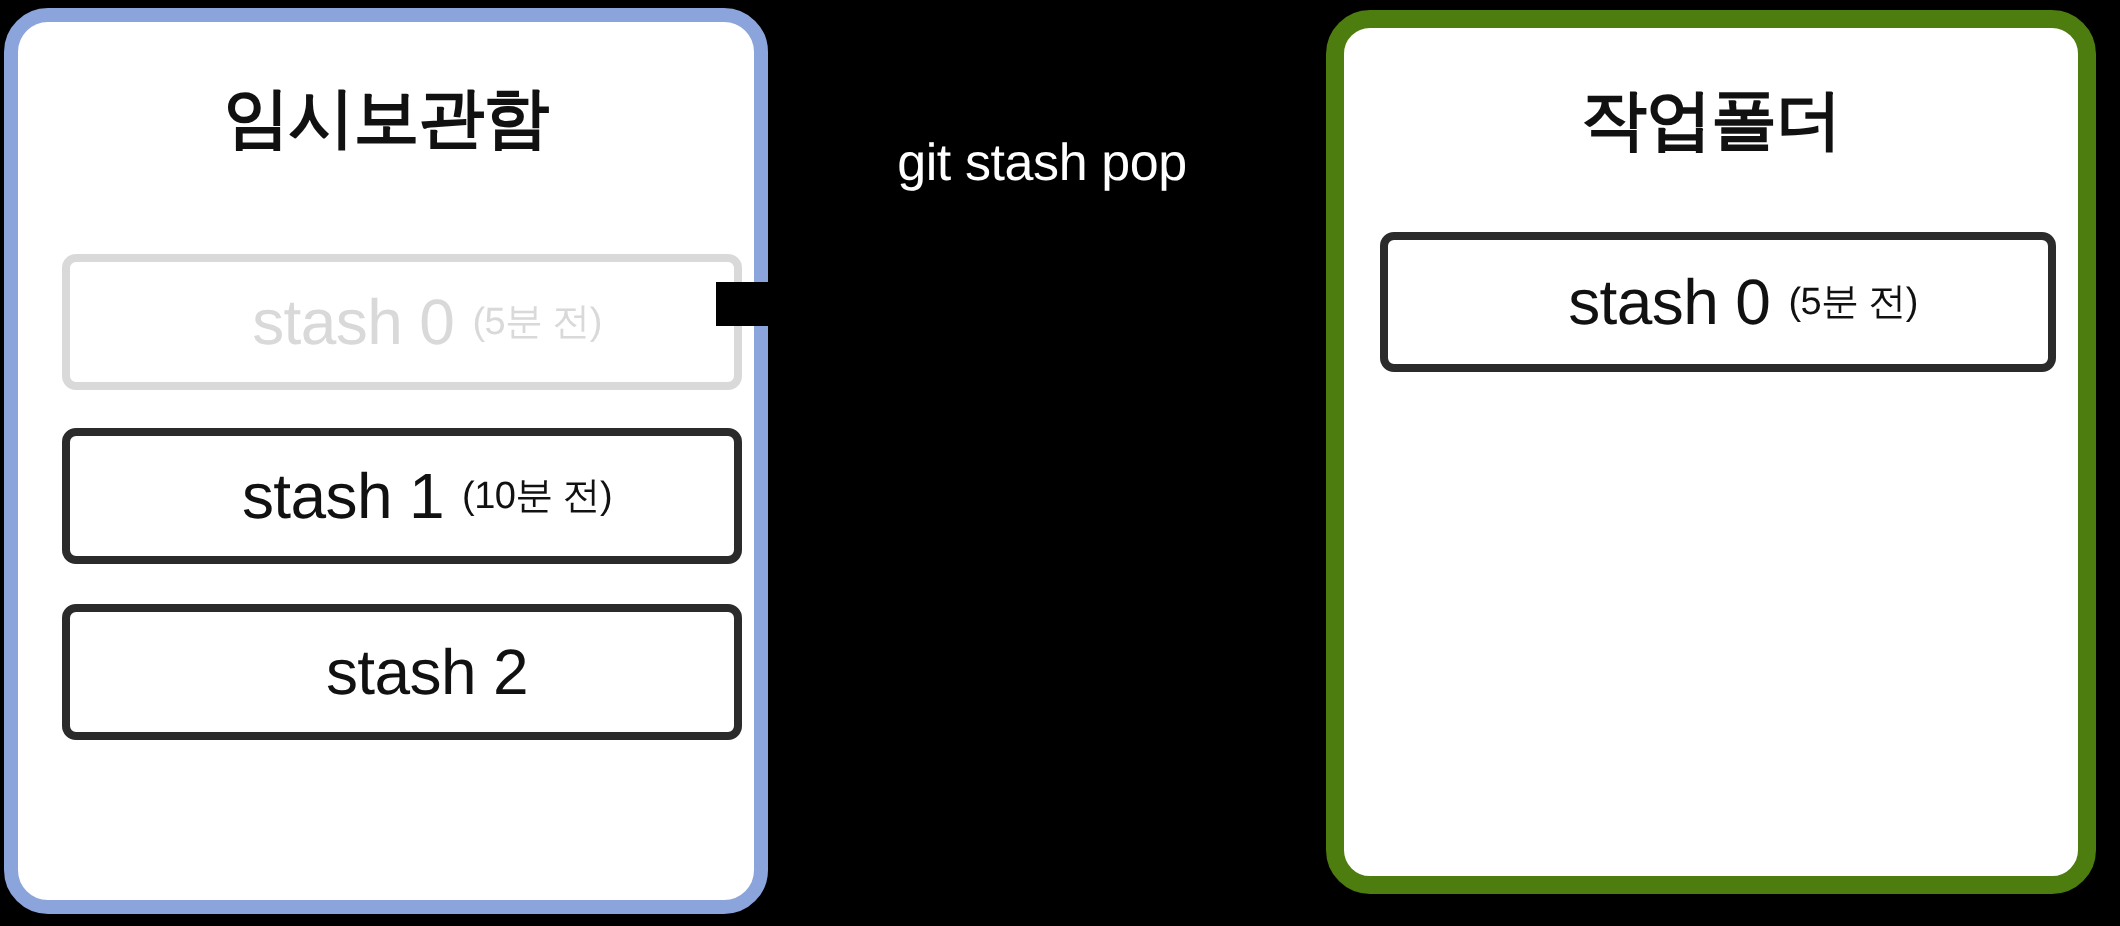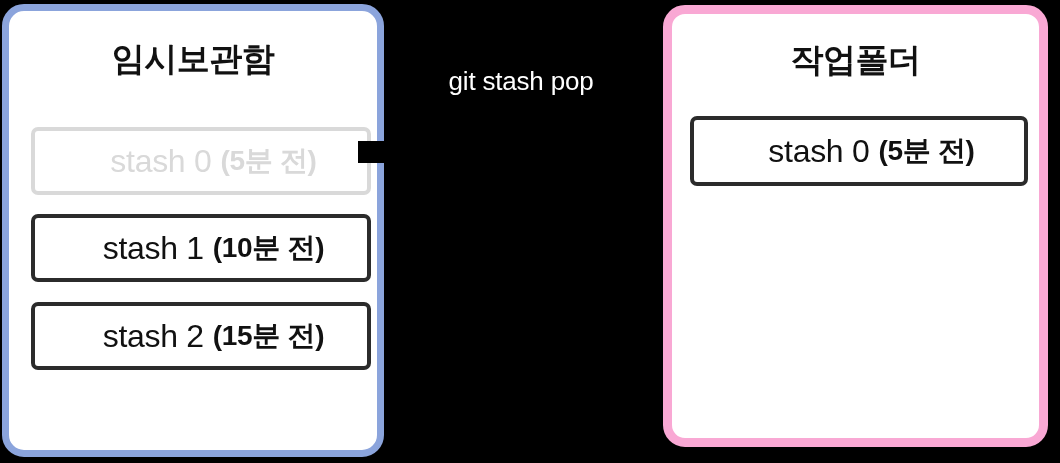--- a/index.html
+++ b/index.html
@@ -30,21 +30,21 @@
     top: 4px;
     width: 382px;
     height: 453px;
     border: 7px solid #8ba4dc;
   }
   #panel-worktree {
     left: 663px;
     top: 5px;
     width: 385px;
     height: 442px;
-    border: 9px solid #f9a8d4;
+    border: 9px solid #4d7c0f;
   }
 
   .panel-title {
     position: absolute;
     left: 0;
     right: 0;
     text-align: center;
     font-size: 33px;
     font-weight: bold;
     color: #111111;
@@ -66,25 +66,24 @@
     justify-content: center;
     white-space: nowrap;
   }
   .card .card-name {
     font-size: 32px;
     color: #111111;
     letter-spacing: -0.3px;
     margin-left: 25px;
   }
   .card .card-time {
-    font-size: 28px;
+    font-size: 19px;
     color: #111111;
     margin-left: 9px;
     letter-spacing: -0.3px;
-    font-weight: bold;
   }
   .card.faded {
     border-color: #d9d9d9;
     background: #ffffff;
   }
   .card.faded .card-name,
   .card.faded .card-time {
     color: #d9d9d9;
   }
 
@@ -140,21 +139,20 @@
       <span class="card-time">(5분 전)</span>
     </div>
 
     <div id="card-stash-1" class="card">
       <span class="card-name">stash 1</span>
       <span class="card-time">(10분 전)</span>
     </div>
 
     <div id="card-stash-2" class="card">
       <span class="card-name">stash 2</span>
-      <span class="card-time">(15분 전)</span>
     </div>
   </div>
 
   <div id="arrow-shaft"></div>
   <div id="arrow-head"></div>
   <div id="arrow-label">git stash pop</div>
 
   <div id="panel-worktree" class="panel">
     <div class="panel-title">작업폴더</div>
   </div>

